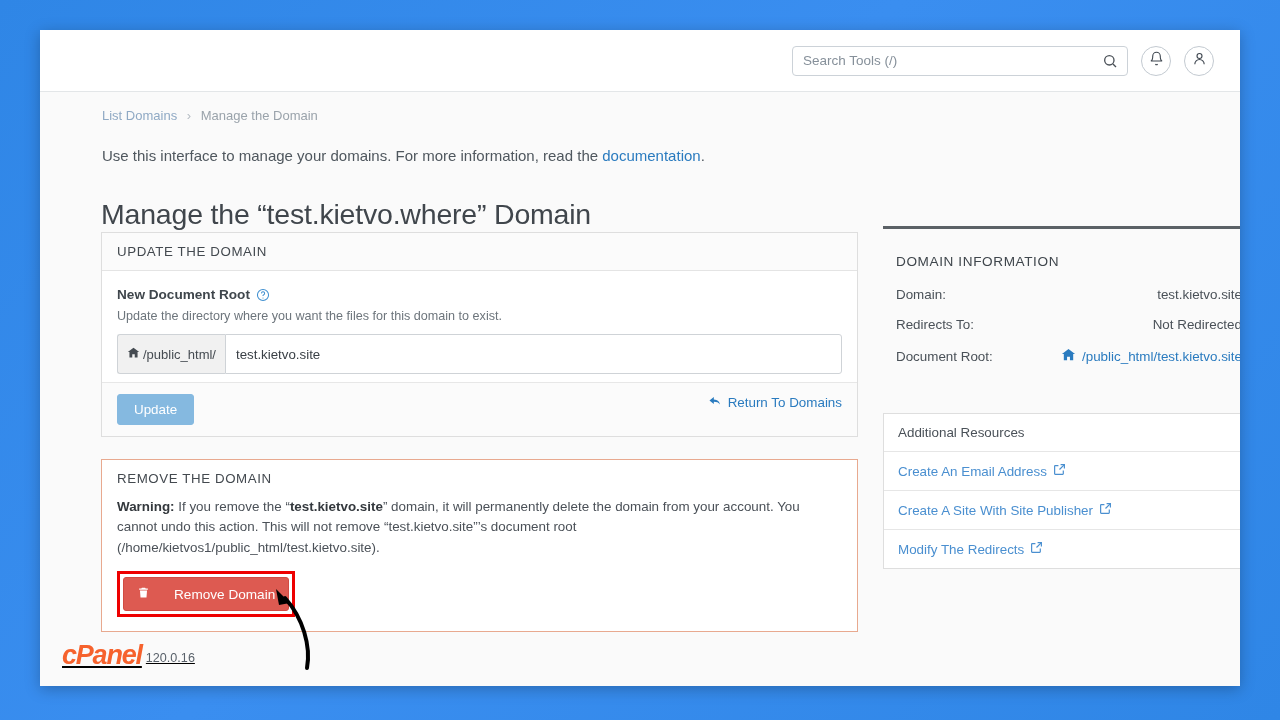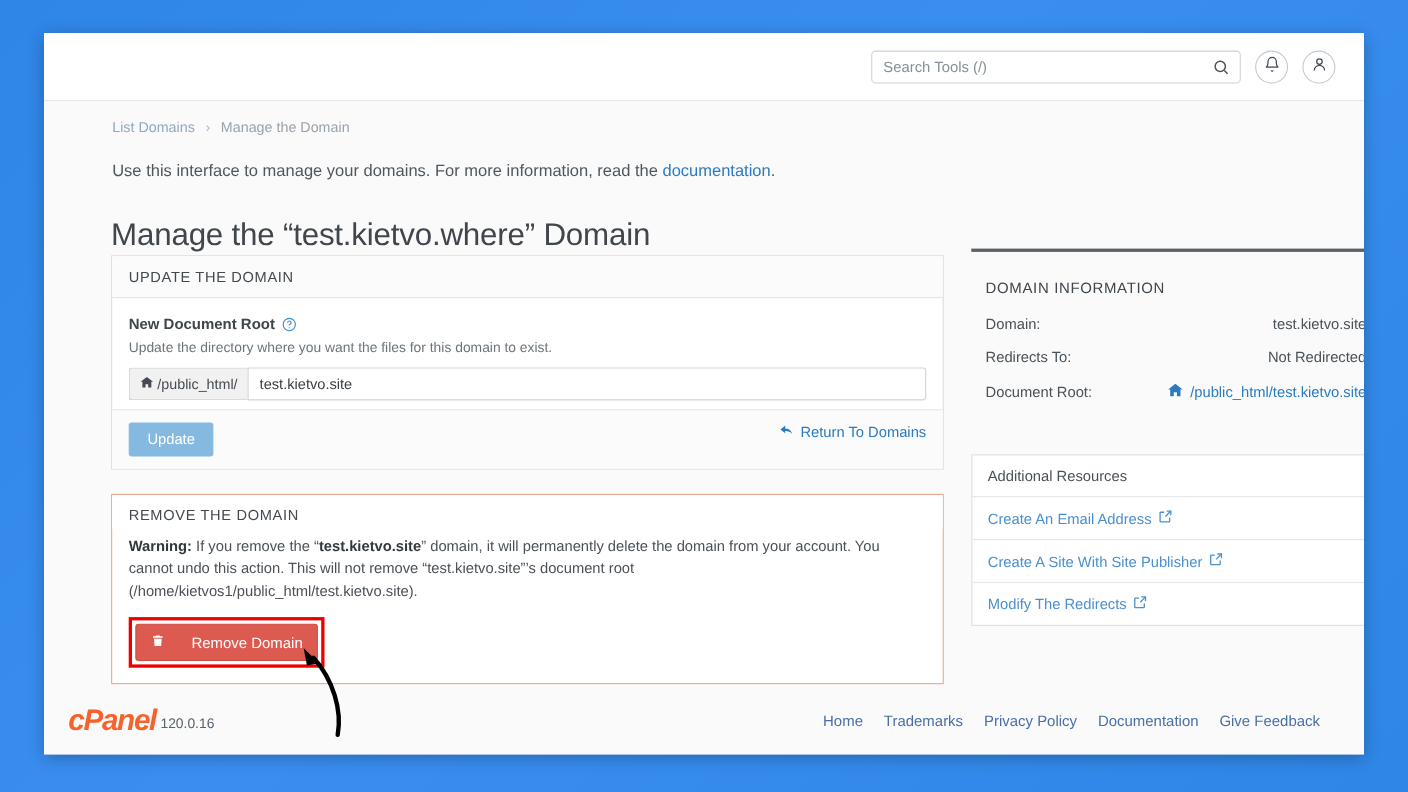--- a/index.html
+++ b/index.html
@@ -70,21 +70,21 @@
     background:#fbfbfb; border-bottom:1px solid #e4e4e4;
     padding:11px 15px; font-size:13.3px; letter-spacing:.6px;
     color:#43494f; text-transform:uppercase;
   }
   .panel-body{ padding:16px 15px 8px 15px; }
 
   .field-label{ font-size:13.6px; font-weight:bold; color:#3f464c; display:flex; align-items:center; gap:6px; }
   .help-ico{ color:#3f8fd0; display:inline-flex; }
   .field-hint{ font-size:12.6px; color:#6d757c; margin-top:7px; }
 
-  .input-group{ display:flex; margin-top:11px; height:30px; }
+  .input-group{ display:flex; margin-top:11px; height:40px; }
   .input-addon{
     display:flex; align-items:center; gap:3px;
     background:#f1f1f1; border:1px solid #cfd3d7; border-right:0;
     border-radius:3px 0 0 3px; padding:0 9px; font-size:13px; color:#454b51;
   }
   .input-main{
     flex:1; border:1px solid #cfd3d7; border-radius:0 3px 3px 0;
     padding:0 10px; font-size:13.3px; color:#3a4046; outline:none;
     font-family:"Liberation Sans", sans-serif;
   }
@@ -135,20 +135,21 @@
     padding:11px 14px; font-size:13.4px; color:#4a8fd0;
     border-bottom:1px solid #e6e6e6; display:flex; align-items:center; gap:6px; cursor:pointer;
   }
   .res-item:last-child{ border-bottom:0; }
 
   
   .footer{
     position:absolute; left:0; bottom:0; width:1200px; height:62px;
     display:flex; align-items:center; justify-content:space-between;
     padding:0 40px 0 22px;
+    text-decoration:underline;
   }
   .logo-wrap{ display:flex; align-items:flex-end; gap:4px; }
   .cpanel-logo{
     font-size:27px; font-weight:bold; font-style:italic; color:#f6622d;
     letter-spacing:-1.2px; line-height:1;
   }
   .cpanel-ver{ font-size:12.6px; color:#5a6views; color:#59616a; line-height:1.6; }
   .footer-links{ display:flex; gap:19px; }
   .footer-links a{ color:#4a6fa5; font-size:13.6px; text-decoration:none; }
 
@@ -322,27 +323,20 @@
         </span>
       </div>
     </div>
   </div>
 
   <div class="footer">
     <div class="logo-wrap">
       <span class="cpanel-logo">cPanel</span>
       <span class="cpanel-ver">120.0.16</span>
     </div>
-    <div class="footer-links">
-      <a>Home</a>
-      <a>Trademarks</a>
-      <a>Privacy Policy</a>
-      <a>Documentation</a>
-      <a>Give Feedback</a>
-    </div>
   </div>
 
   <svg class="anno-arrow" width="70" height="90" viewBox="0 0 70 90">
     <path d="M42 86 C 46 64, 38 36, 20 16" stroke="#000" stroke-width="4" fill="none" stroke-linecap="round"></path>
     <path d="M11 7 L25 21 L14 23 Z" fill="#000"></path>
   </svg>
 
 </div>
 
 </body></html>

